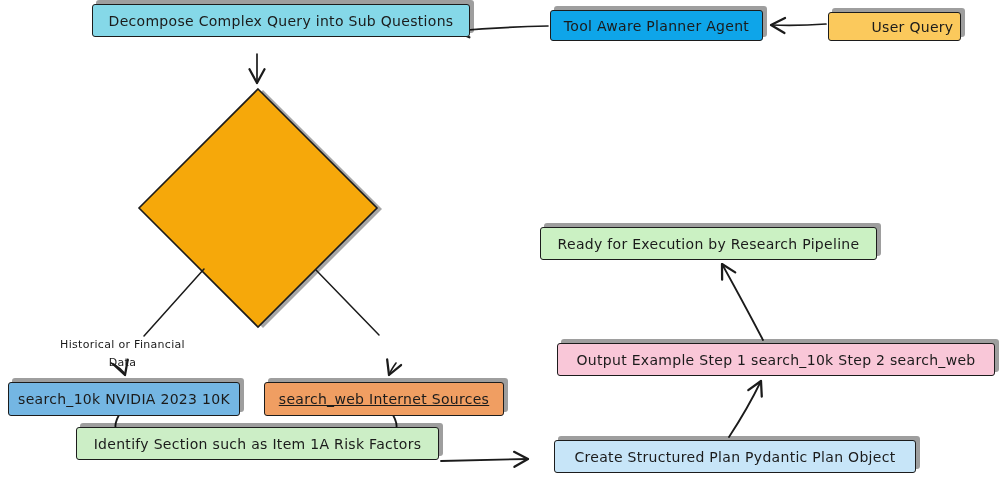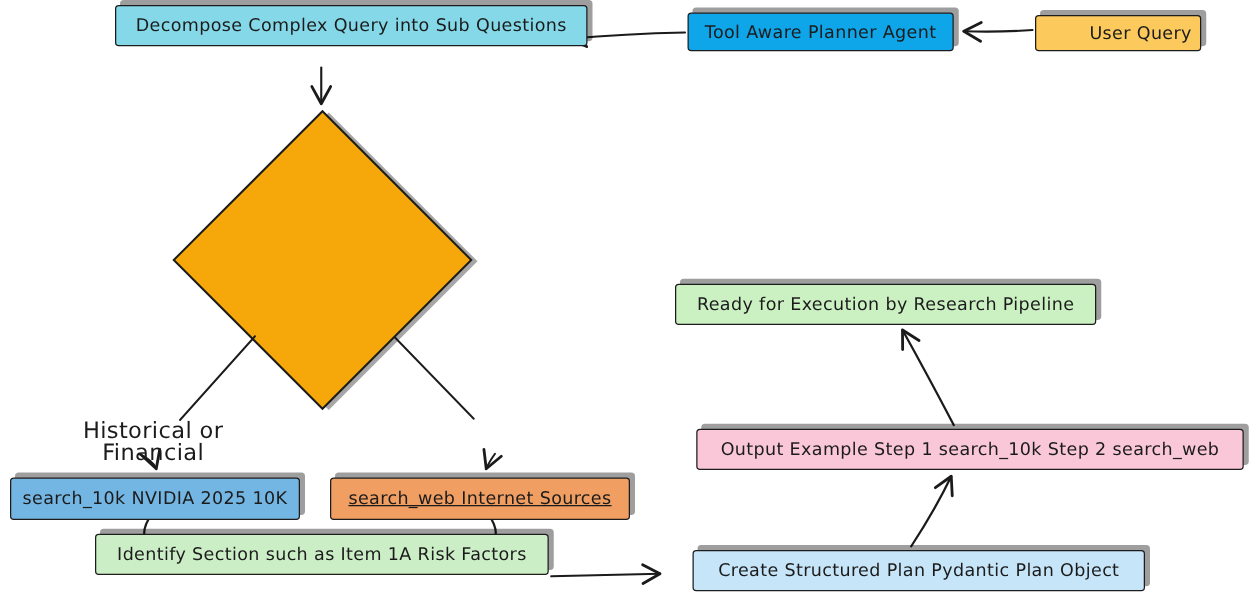--- a/index.html
+++ b/index.html
@@ -8,21 +8,21 @@
     font-family:"DejaVu Sans",sans-serif;color:#1b1b1b;overflow:hidden;
   }
   .wires{position:absolute;left:0;top:0;width:1000px;height:486px;z-index:0;}
   .node{
     position:absolute;z-index:2;display:flex;align-items:center;justify-content:center;
     border:1.6px solid #1c1c1c;border-radius:3px;
     box-shadow:4px -4px 0 rgba(0,0,0,0.38);
     font-size:14px;letter-spacing:.3px;white-space:nowrap;text-align:center;
   }
   .freelabel{
-    position:absolute;z-index:2;text-align:center;font-size:18px;letter-spacing:.3px;
+    position:absolute;z-index:2;text-align:center;font-size:11px;letter-spacing:.3px;
     line-height:18px;
   }
   .diamond-label{
     position:absolute;z-index:2;text-align:center;font-size:15px;letter-spacing:.4px;
     line-height:19px;
   }
   .watermark{
     position:absolute;z-index:3;font-size:17px;letter-spacing:.5px;
     opacity:.85;white-space:nowrap;
   }
@@ -80,25 +80,26 @@
     <span>Tool Aware Planner Agent</span>
   </div>
 
   <div class="node n-user" style="background-color: rgb(251, 201, 92); padding-left: 36px;">
     <span>User Query</span>
   </div>
 
 
   <div class="freelabel l-hist">
     <div>Historical or Financial</div>
+    <div>Data</div>
   </div>
 
 
   <div class="node n-search10k" style="background-color: rgb(116, 182, 227);">
-    <span>search_10k NVIDIA 2025 10K</span>
+    <span>search_10k NVIDIA 2023 10K</span>
   </div>
 
   <div class="node n-searchweb" style="background-color: rgb(240, 158, 98);">
     <span>search_web Internet Sources</span>
   </div>
 
   <div class="node n-identify" style="background-color: rgb(204, 238, 198);">
     <span>Identify Section such as Item 1A Risk Factors</span>
   </div>
 

